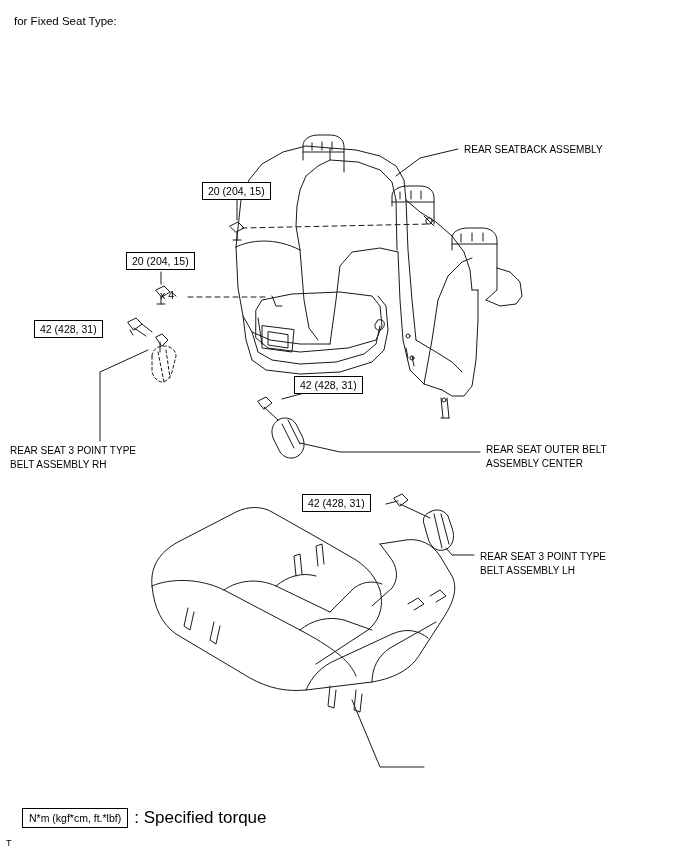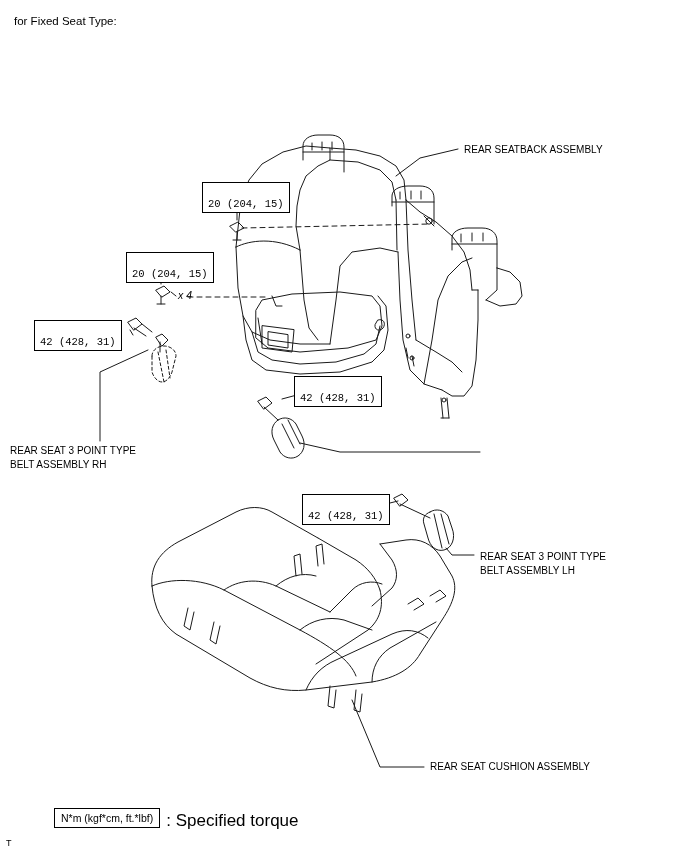--- a/index.html
+++ b/index.html
@@ -31,24 +31,23 @@
   .callout {
     font-size: 10px;
     line-height: 14px;
     white-space: pre;
   }
   .torque-box {
     border: 1px solid #000;
     background: #fff;
     font-size: 10.5px;
     line-height: 12px;
-    padding: 15px 5px 2px 5px;
+    padding: 2px 5px 2px 5px;
     white-space: pre;
     text-align: left;
-    font-family: Liberation Mono, monospace;
   }
   .legend-box {
     border: 1px solid #000;
     background: #fff;
     font-size: 10.5px;
     line-height: 12px;
     padding: 3px 6px;
     white-space: pre;
   }
   .header-txt {
@@ -213,39 +212,40 @@
       <path d="M308,392 L282,399"></path>
       <path d="M386,504 L398,501"></path>
 
     </g>
   </svg>
 
   <div class="abs torque-box" style="left:202px; top:182px;">20 (204, 15)</div>
 
   <div class="abs torque-box" style="left:126px; top:252px;">20 (204, 15)</div>
 
-  <div class="abs txt qty" style="left:178px; top:288px;font-style:italic;">x 4</div>
+  <div class="abs txt qty" style="left:160px; top:288px;">x 4</div>
 
   <div class="abs torque-box" style="left:34px; top:320px;">42 (428, 31)</div>
 
   <div class="abs torque-box" style="left:294px; top:376px;">42 (428, 31)</div>
 
   <div class="abs torque-box" style="left:302px; top:494px;">42 (428, 31)</div>
 
   <div class="abs callout" style="left:464px; top:143px;">REAR SEATBACK ASSEMBLY</div>
 
   <div class="abs callout" style="left:10px; top:444px;">REAR SEAT 3 POINT TYPE
 BELT ASSEMBLY RH</div>
 
+  <div class="abs callout" style="left:486px; top:443px;">REAR SEAT OUTER BELT
+ASSEMBLY CENTER</div>
 
   <div class="abs callout" style="left:480px; top:550px;">REAR SEAT 3 POINT TYPE
 BELT ASSEMBLY LH</div>
 
-  <div class="abs callout" style="left:430px; top:760px;">REAR SEAT CUSHION ASSEMBLY</div>
-
-  <div class="abs" style="left:22px; top:808px; display:flex; align-items:flex-end;margin-left:32px;">
+
+  <div class="abs" style="left:22px; top:808px; display:flex; align-items:center;">
     <div class="legend-box">N*m (kgf*cm, ft.*lbf)</div>
     <div class="txt" style="margin-left:6px;">: Specified torque</div>
   </div>
 
   <div class="abs footer-mark" style="left:6px; top:838px;">T</div>
 
 </div>
 
 </body></html>

